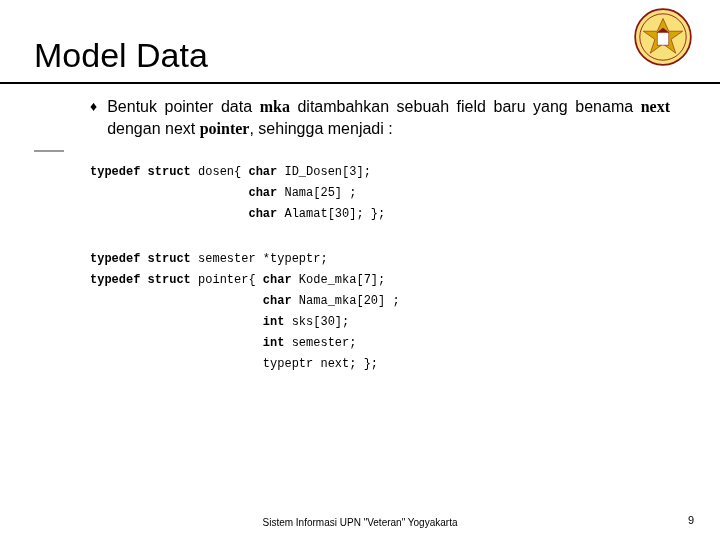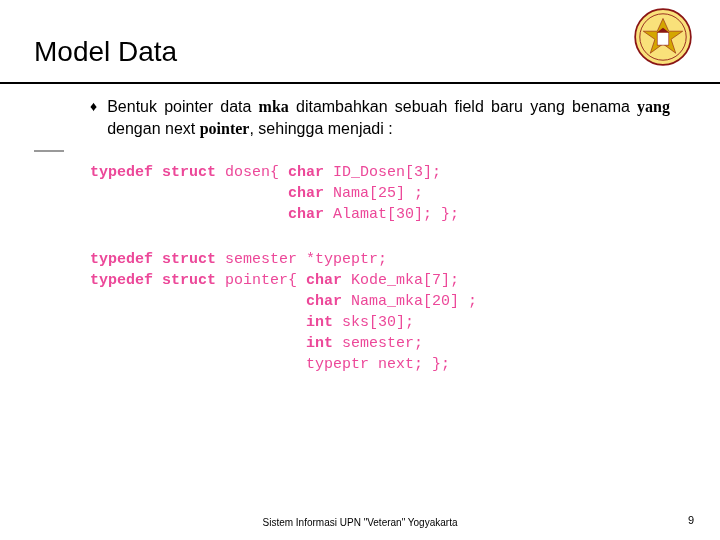--- a/index.html
+++ b/index.html
@@ -16,21 +16,21 @@
     top: 8px;
     right: 28px;
     width: 58px;
     height: 58px;
   }
   .logo svg { width: 100%; height: 100%; }
   .title {
     position: absolute;
     left: 34px;
     top: 36px;
-    font-size: 28px;
+    font-size: 34px;
     font-weight: 400;
     color: #000;
   }
   .title-rule {
     position: absolute;
     left: 0;
     top: 82px;
     width: 100%;
     height: 2px;
     background: #000;
@@ -63,24 +63,24 @@
   }
   .bullet-text {
     font-size: 16px;
     line-height: 22px;
     color: #000;
     text-align: justify;
   }
   .bullet-text b { font-weight: bold; font-family: Liberation Serif, serif; }
   .code-block {
     font-family: "Courier New", Courier, monospace;
-    font-size: 15px;
+    font-size: 12px;
     line-height: 21px;
     white-space: pre;
-    color: #ec4899;
+    color: #000000;
     margin-bottom: 24px;
   }
   .code-block .kw { font-weight: bold; }
   .footer {
     position: absolute;
     bottom: 12px;
     left: 0;
     width: 100%;
     text-align: center;
     font-size: 10px;
@@ -109,21 +109,21 @@
 
 <h1 class="title">Model Data</h1>
 <div class="title-rule"></div>
 <div class="side-rule"></div>
 
 <div class="content">
 
   <div class="bullet-row">
     <span class="bullet">♦</span>
     <p class="bullet-text">
-      <span>Bentuk pointer data </span><b>mka</b><span> ditambahkan sebuah field baru yang benama </span><b>yang</b><span> dengan next </span><b>pointer</b><span>, sehingga menjadi :</span>
+      <span>Bentuk pointer data </span><b>mka</b><span> ditambahkan sebuah field baru yang benama </span><b>next</b><span> dengan next </span><b>pointer</b><span>, sehingga menjadi :</span>
     </p>
   </div>
 
   <div class="code-block"><span class="kw">typedef struct</span><span> dosen{ </span><span class="kw">char</span><span> ID_Dosen[3];</span>
 <span>                      </span><span class="kw">char</span><span> Nama[25] ;</span>
 <span>                      </span><span class="kw">char</span><span> Alamat[30]; };</span></div>
 
   <div class="code-block"><span class="kw">typedef struct</span><span> semester *typeptr;</span>
 <span class="kw">typedef struct</span><span> pointer{ </span><span class="kw">char</span><span> Kode_mka[7];</span>
 <span>                        </span><span class="kw">char</span><span> Nama_mka[20] ;</span>

